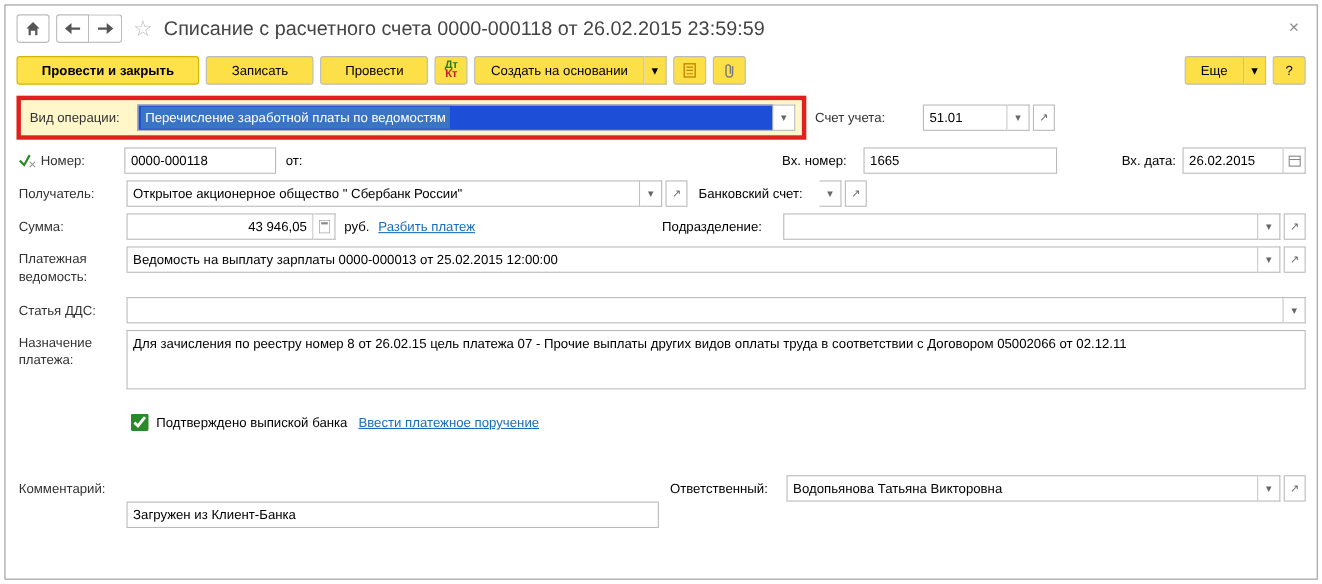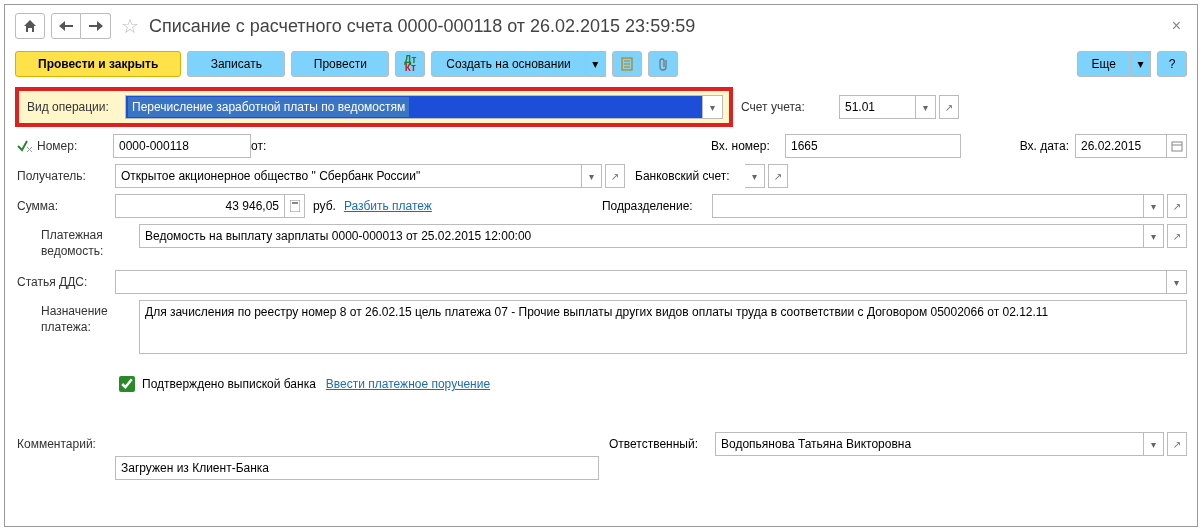--- a/index.html
+++ b/index.html
@@ -58,21 +58,21 @@
     display: flex;
     align-items: center;
     gap: 6px;
     padding: 4px 0 10px 0;
   }
   .spacer { flex: 1; }
   .btn {
     height: 26px;
     border: 1px solid #bbb;
     border-radius: 3px;
-    background: #7dd3fc;
+    background: #fde047;
     padding: 0 14px;
     cursor: pointer;
     font-size: 12px;
     display: flex;
     align-items: center;
     justify-content: center;
   }
   .btn-yellow {
     background: #ffe14a;
     border-color: #d4b400;
@@ -157,21 +157,21 @@
     padding: 4px 5px;
     font-size: 12px;
     overflow: hidden;
   }
   .check { width: 16px; height: 16px; accent-color: #2a8a2a; }
   svg { display: block; }
   .dtk-icon { font-size: 10px; line-height: 8px; }
   .dtk-icon .dt { color: #2a7a2a; font-weight: bold; }
   .dtk-icon .kt { color: #c02020; font-weight: bold; }
   .grow { flex: 1; margin-top: 48px; }
-  .align-top { align-items: flex-start; margin-left: 24px; }
+  .align-top { align-items: flex-start; }
   .align-top .label { padding-top: 4px; }
 </style>
 </head>
 <body>
 
 <div class="outer-border">
   <div class="titlebar">
     <div class="btn-icon">
       <svg width="14" height="14" viewBox="0 0 14 14">
           <path d="M7 1 L13 7 L11 7 L11 13 L9 13 L9 9 L5 9 L5 13 L3 13 L3 7 L1 7 Z" fill="#555"></path>
@@ -248,21 +248,21 @@
 
   <div class="form-row">
     <span style="width:20px;display:flex;justify-content:center">
       <svg width="16" height="14" viewBox="0 0 16 14">
           <path d="M1 7 L5 11 L10 2" fill="none" stroke="#2a8a2a" stroke-width="2"></path>
           <path d="M10 8 L15 13 M15 8 L10 13" stroke="#999" stroke-width="1"></path>
         </svg>
     </span>
     <span class="label" style="width:78px">Номер:</span>
     <div class="input" style="width:138px">0000-000118</div>
-    <span style="width:28px;text-align:left;padding-right:4px">от:</span>
+    <span style="width:28px;text-align:right;padding-right:4px">от:</span>
     <div style="flex:1"></div>
     <span class="label-mid">Вх. номер:</span>
     <div class="input" style="width:176px">1665</div>
     <span style="width:114px;text-align:right;padding-right:6px">Вх. дата:</span>
     <div class="input-group" style="flex:0 0 112px">
       <div class="input">26.02.2015</div>
       <div class="mini">
         <svg width="12" height="12" viewBox="0 0 12 12">
             <rect x="1" y="2" width="10" height="9" fill="none" stroke="#888"></rect>
             <line x1="1" y1="5" x2="11" y2="5" stroke="#888"></line>

